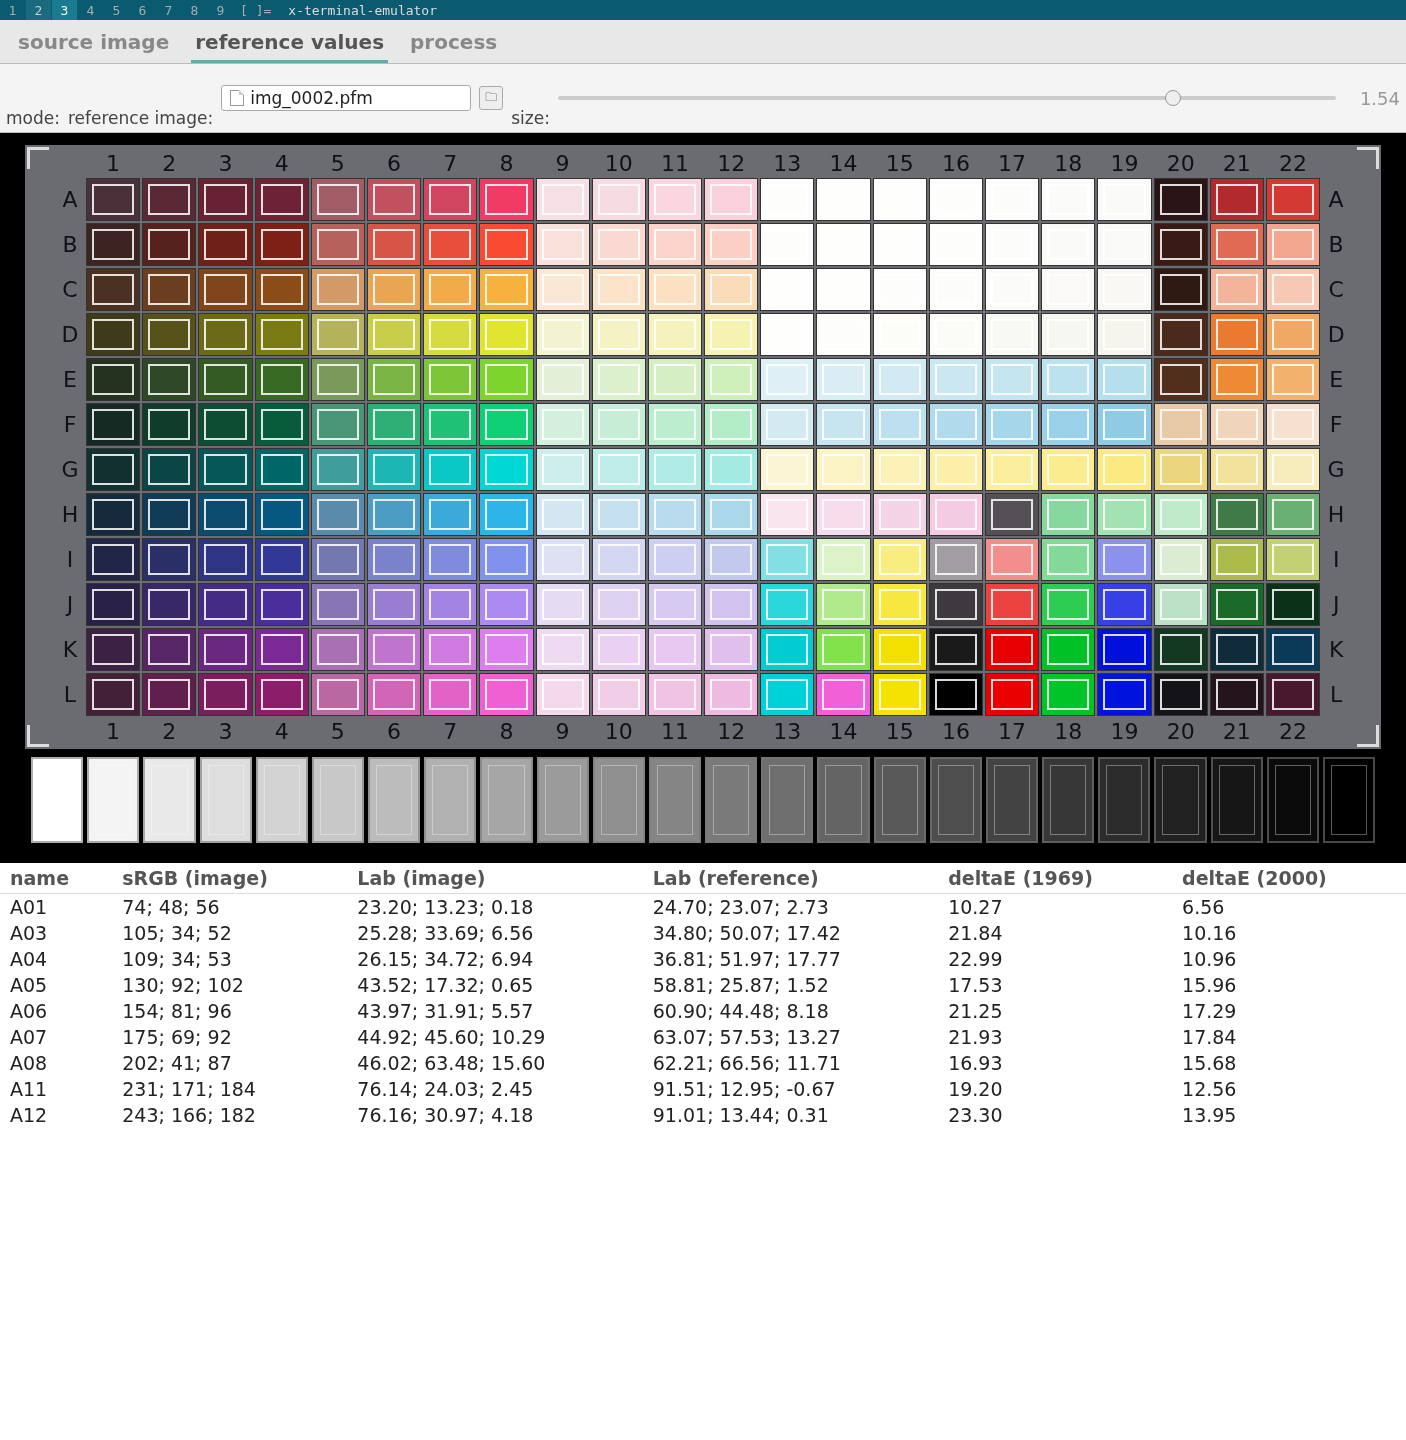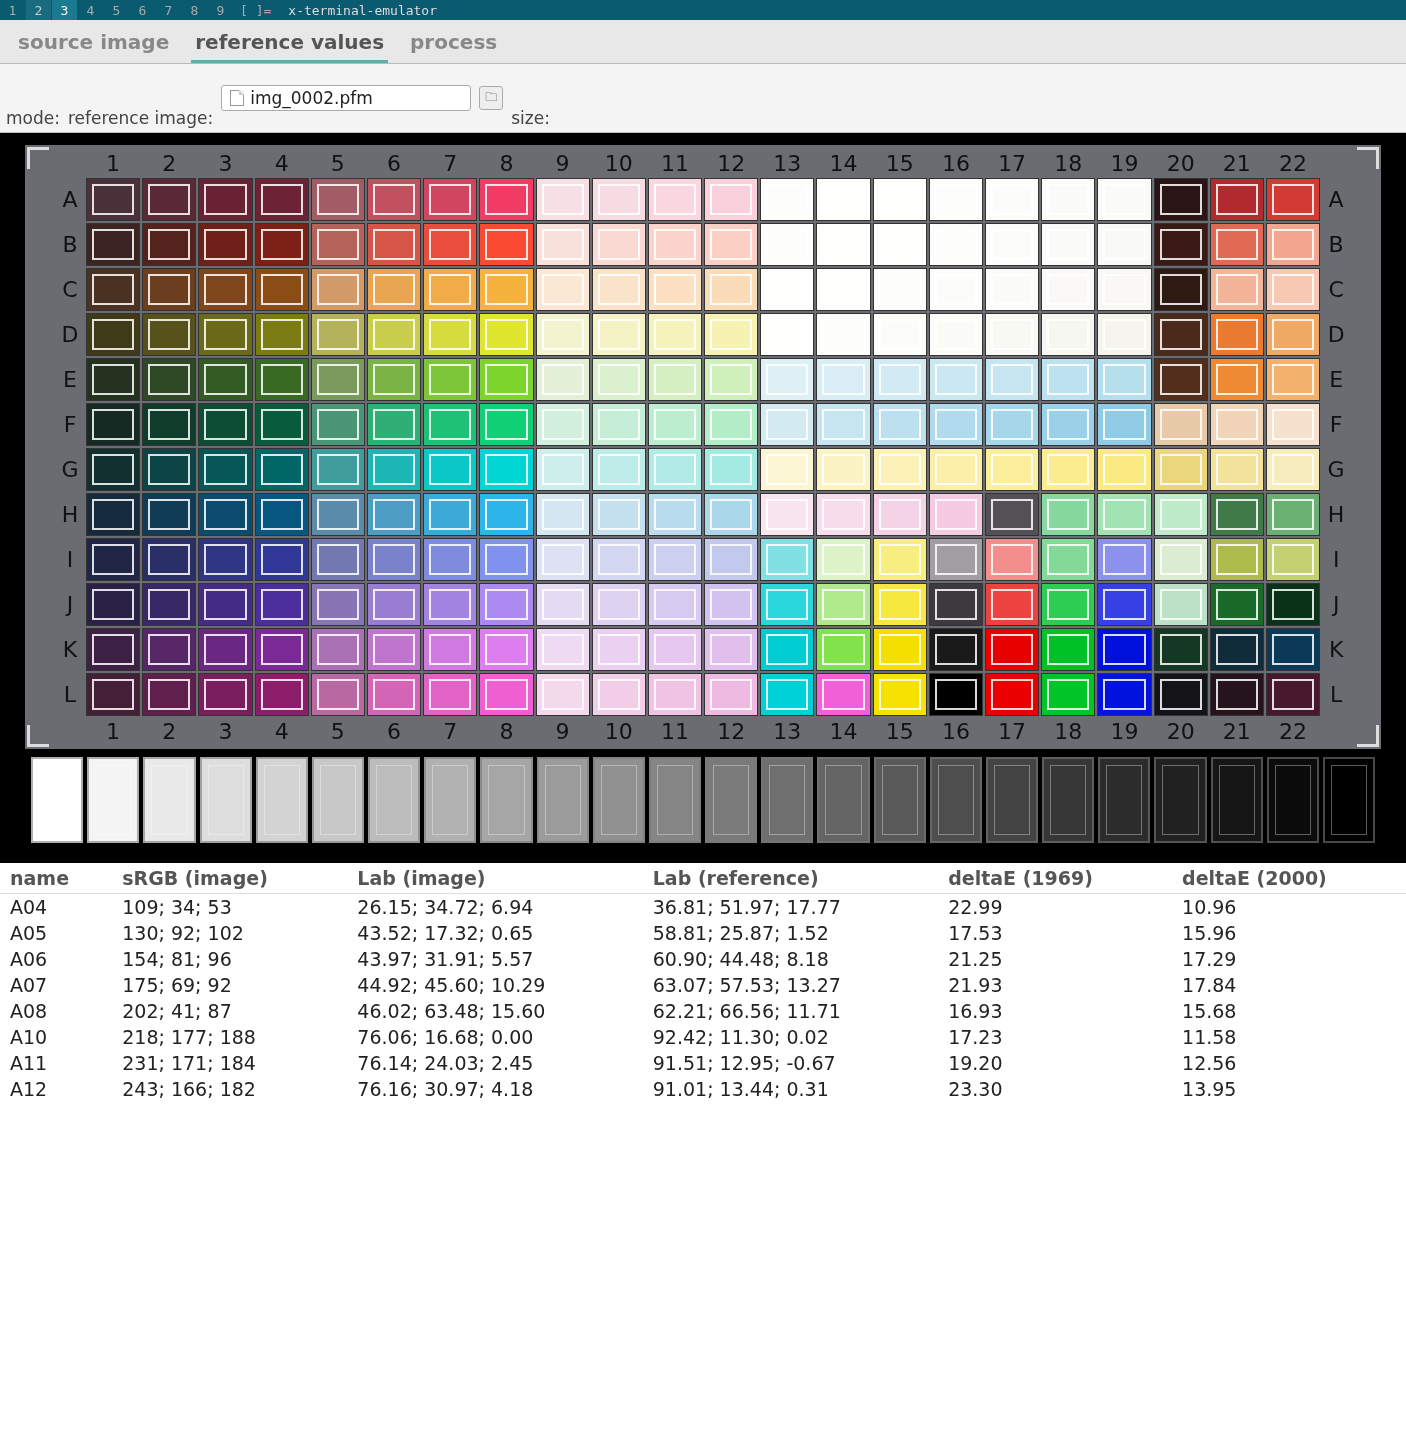--- a/index.html
+++ b/index.html
@@ -72,20 +72,26 @@
   <label>mode:</label>
   <label>reference image:</label>
   <div class="file-field">
     <span class="doc-icon"></span>
     <span>img_0002.pfm</span>
   </div>
   <div class="open-btn">
     <span style="font-size:12px;">🗀</span>
   </div>
   <label>size:</label>
+  <div class="slider-wrap">
+    <div class="slider-track">
+      <div class="slider-thumb" id="slider-thumb" style="left: 78%;"></div>
+    </div>
+    <span class="size-val">1.54</span>
+  </div>
 </div>
 
 <div class="chart-area">
   <div class="chart-inner">
     <div class="chart-bg" id="chart-bg">
       <div class="corner-mark" style="top:2px;left:2px;border-right:none;border-bottom:none;"></div>
       <div class="corner-mark" style="top:2px;right:2px;border-left:none;border-bottom:none;"></div>
     <div class="axis-row">
           <div class="corner"></div>
           <div class="axis-num">1</div>
@@ -1063,20 +1069,36 @@
       <tr id="thead-row">
         <th>name</th>
         <th>sRGB (image)</th>
         <th>Lab (image)</th>
         <th>Lab (reference)</th>
         <th>deltaE (1969)</th>
         <th>deltaE (2000)</th>
       </tr>
     </thead>
   <tbody id="tbody">
+      <tr>
+        <td>A01</td>
+        <td>74; 48; 56</td>
+        <td>23.20; 13.23; 0.18</td>
+        <td>24.70; 23.07; 2.73</td>
+        <td>10.27</td>
+        <td>6.56</td>
+      </tr>
+      <tr>
+        <td>A03</td>
+        <td>105; 34; 52</td>
+        <td>25.28; 33.69; 6.56</td>
+        <td>34.80; 50.07; 17.42</td>
+        <td>21.84</td>
+        <td>10.16</td>
+      </tr>
       <tr>
         <td>A04</td>
         <td>109; 34; 53</td>
         <td>26.15; 34.72; 6.94</td>
         <td>36.81; 51.97; 17.77</td>
         <td>22.99</td>
         <td>10.96</td>
       </tr>
       <tr>
         <td>A05</td>
@@ -1104,28 +1126,20 @@
       </tr>
       <tr>
         <td>A08</td>
         <td>202; 41; 87</td>
         <td>46.02; 63.48; 15.60</td>
         <td>62.21; 66.56; 11.71</td>
         <td>16.93</td>
         <td>15.68</td>
       </tr>
       <tr>
-        <td>A10</td>
-        <td>218; 177; 188</td>
-        <td>76.06; 16.68; 0.00</td>
-        <td>92.42; 11.30; 0.02</td>
-        <td>17.23</td>
-        <td>11.58</td>
-      </tr>
-      <tr>
         <td>A11</td>
         <td>231; 171; 184</td>
         <td>76.14; 24.03; 2.45</td>
         <td>91.51; 12.95; -0.67</td>
         <td>19.20</td>
         <td>12.56</td>
       </tr>
       <tr>
         <td>A12</td>
         <td>243; 166; 182</td>

